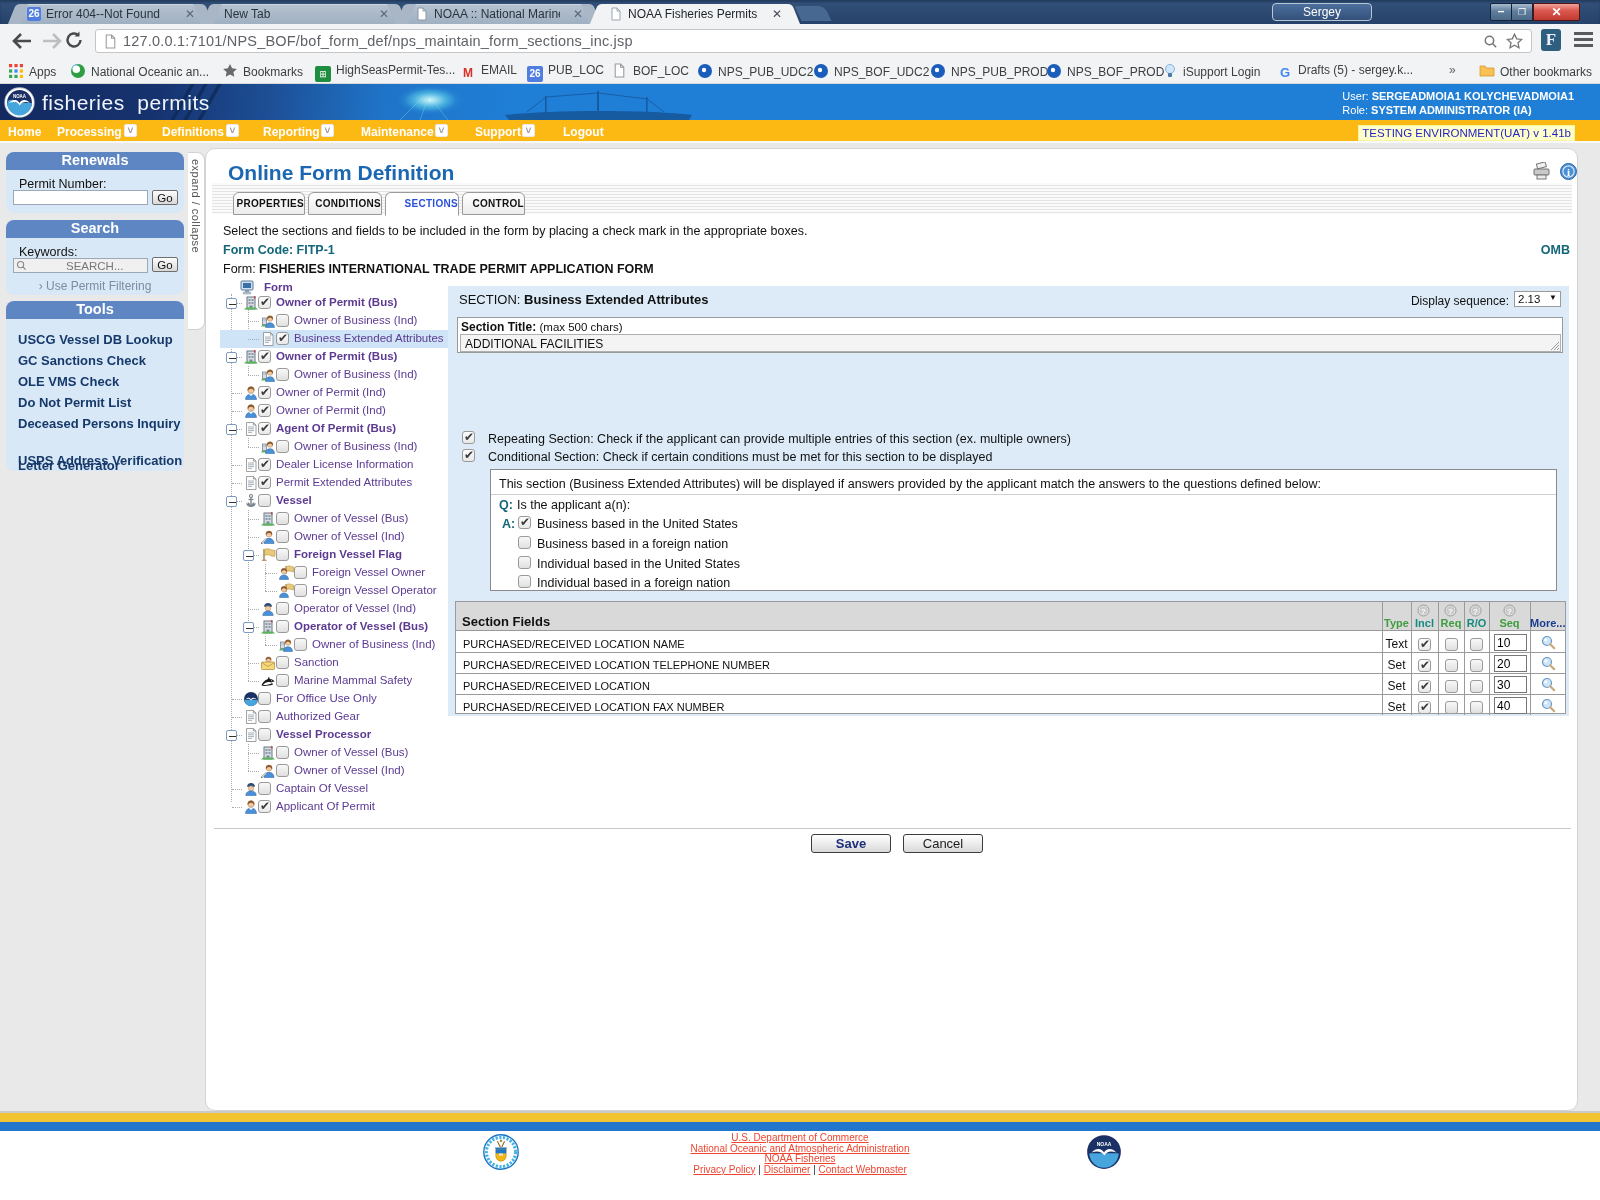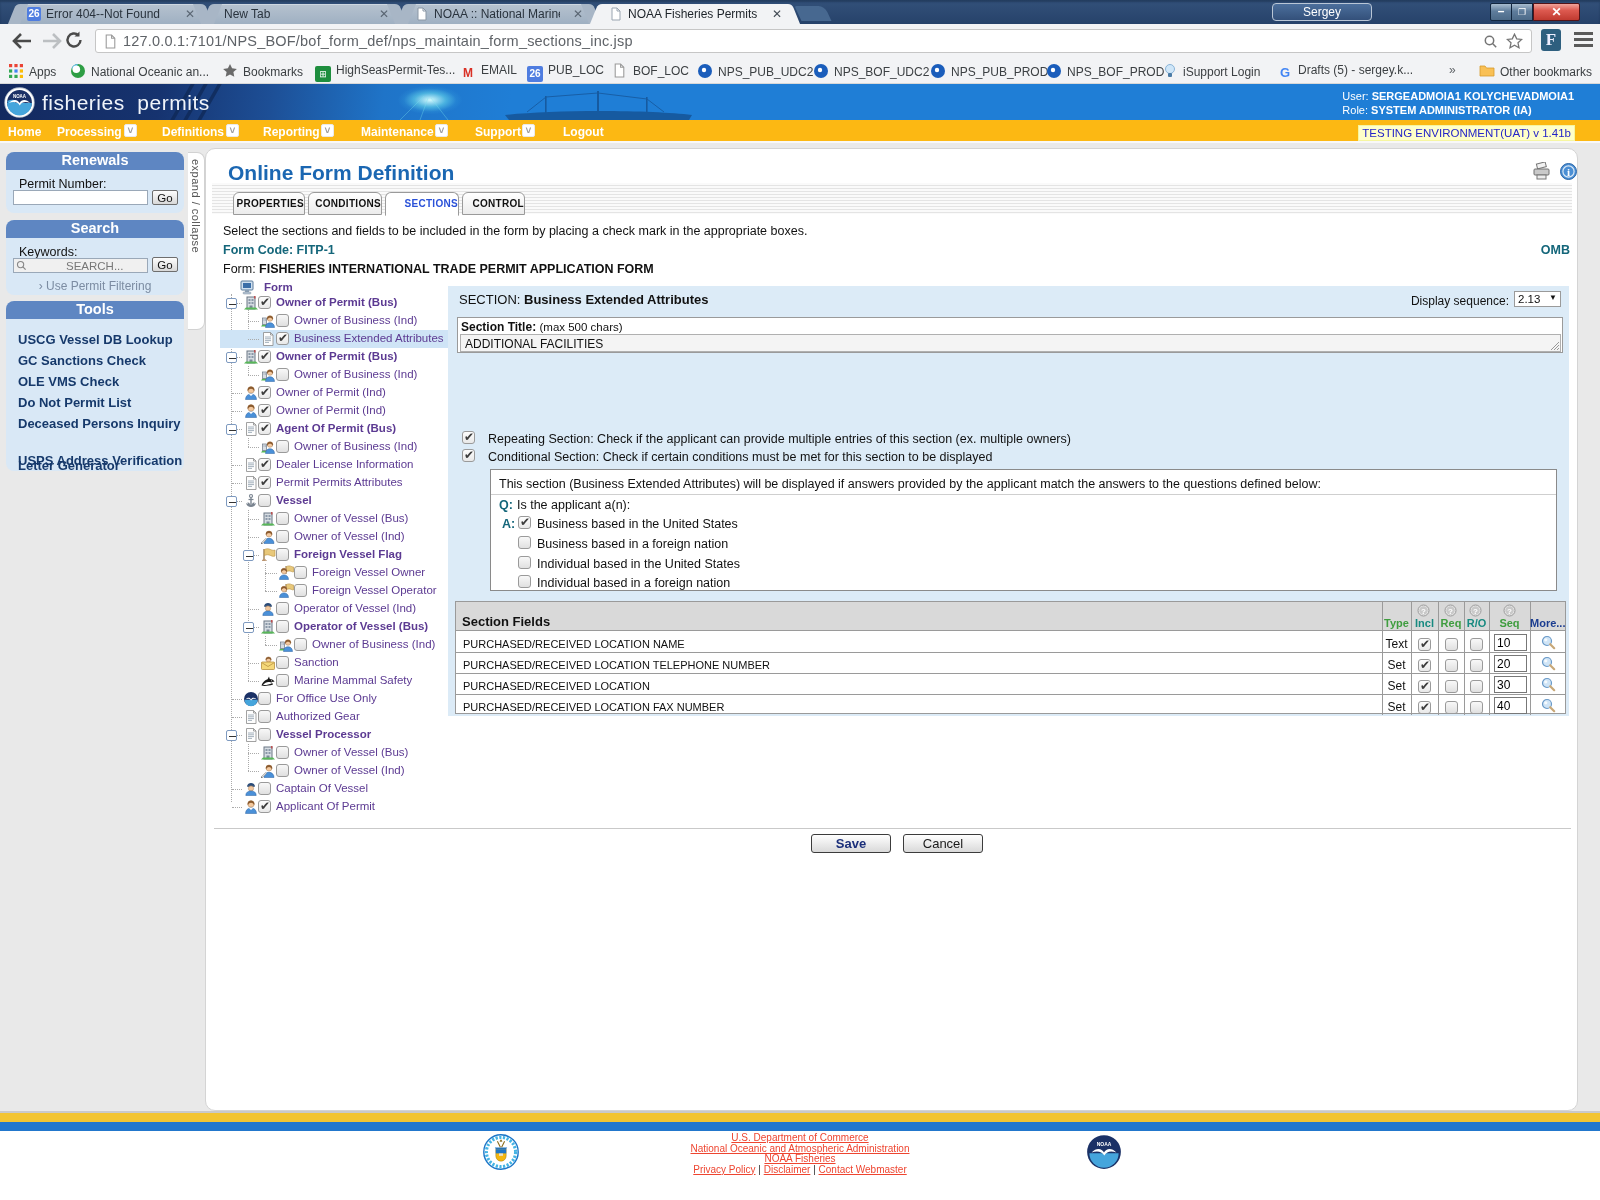--- a/index.html
+++ b/index.html
@@ -406,21 +406,21 @@
       </svg>
       <span class="cb ckb c" style="left:52px;"></span>
       <span class="txt" style="left:70px;">Dealer License Information</span>
     </div>
 <div class="trow" style="top:325px;">
       <span class="dot" style="left:26px;width:10px;"></span>
       <svg class="ticon" width="16" height="16" style="left:37px;">
         <use href="#i-doc"></use>
       </svg>
       <span class="cb ckb c" style="left:52px;"></span>
-      <span class="txt" style="left:70px;">Permit Permits Attributes</span>
+      <span class="txt" style="left:70px;">Permit Extended Attributes</span>
     </div>
 <div class="trow b" style="top:343px;">
       <span class="dot" style="left:26px;width:10px;"></span>
       <span class="exp" style="left:20px;"></span>
       <svg class="ticon" width="16" height="16" style="left:37px;">
         <use href="#i-anchor"></use>
       </svg>
       <span class="cb ckb" style="left:52px;"></span>
       <span class="txt" style="left:70px;">Vessel</span>
     </div>

